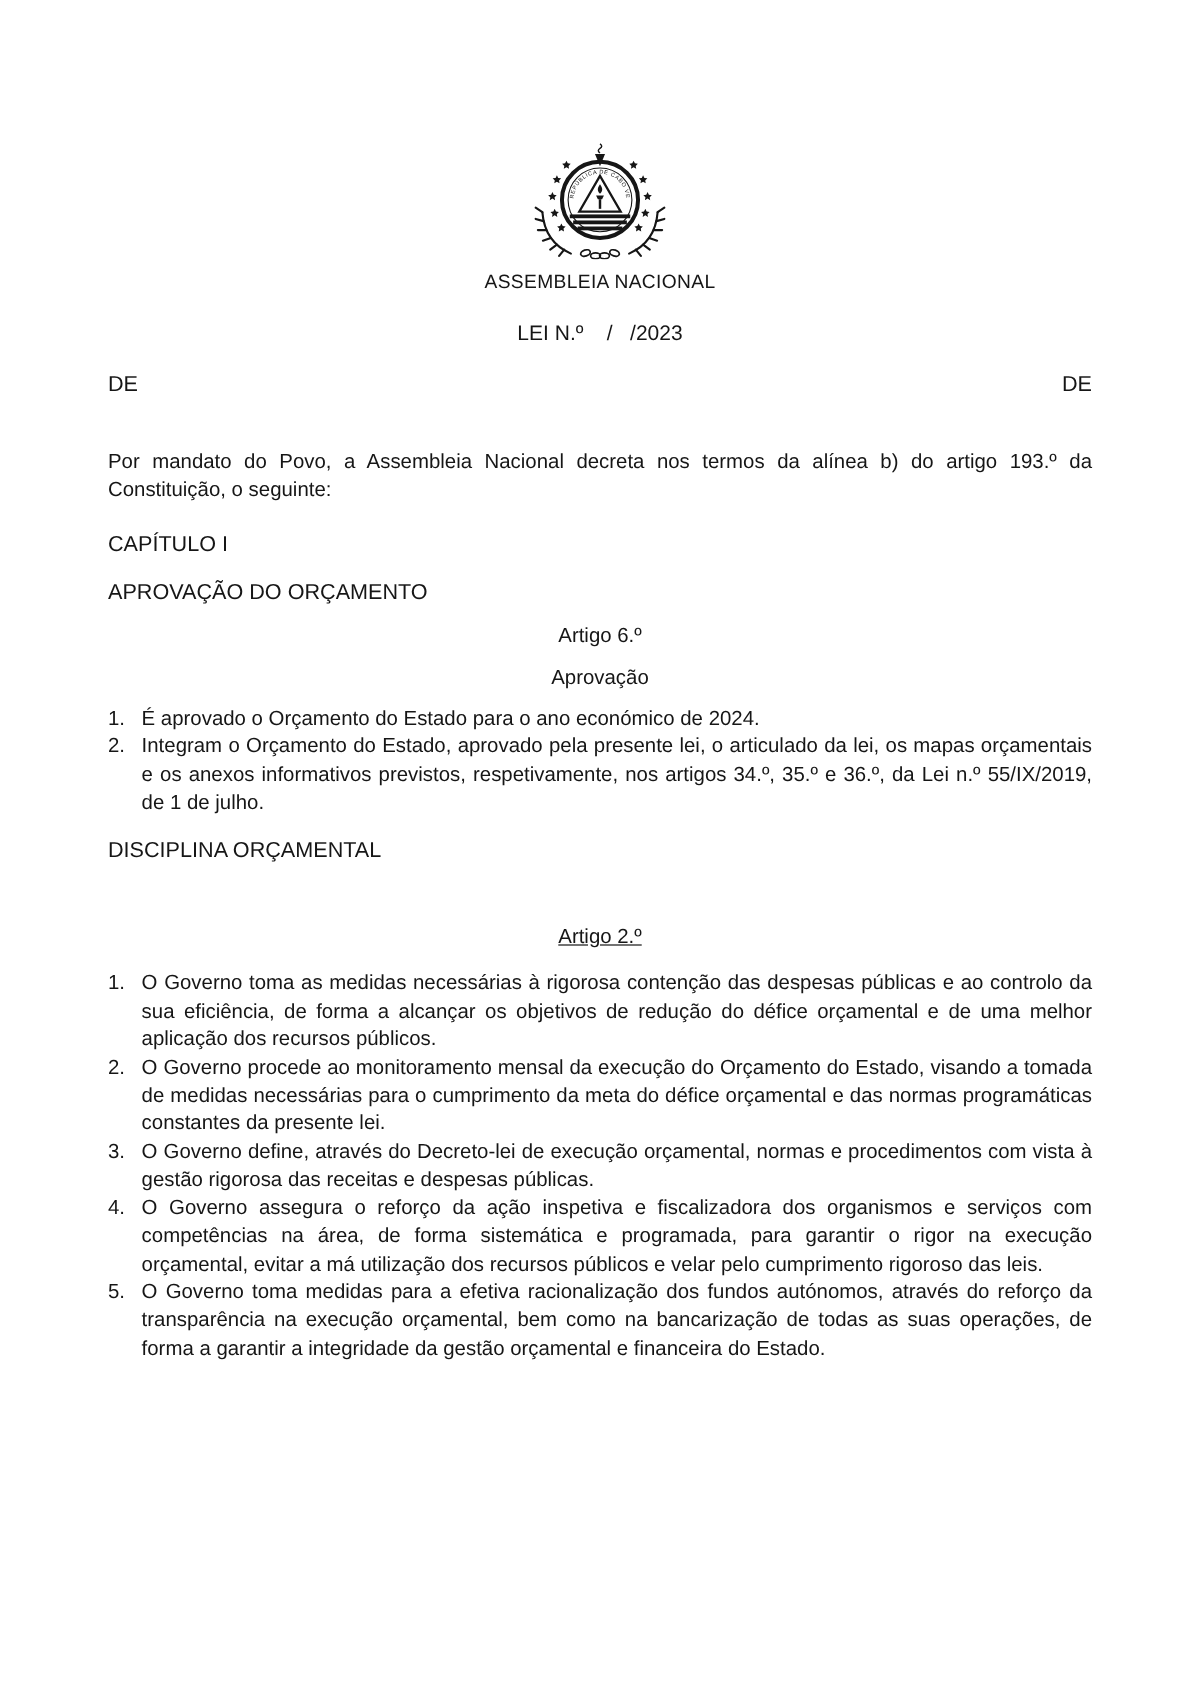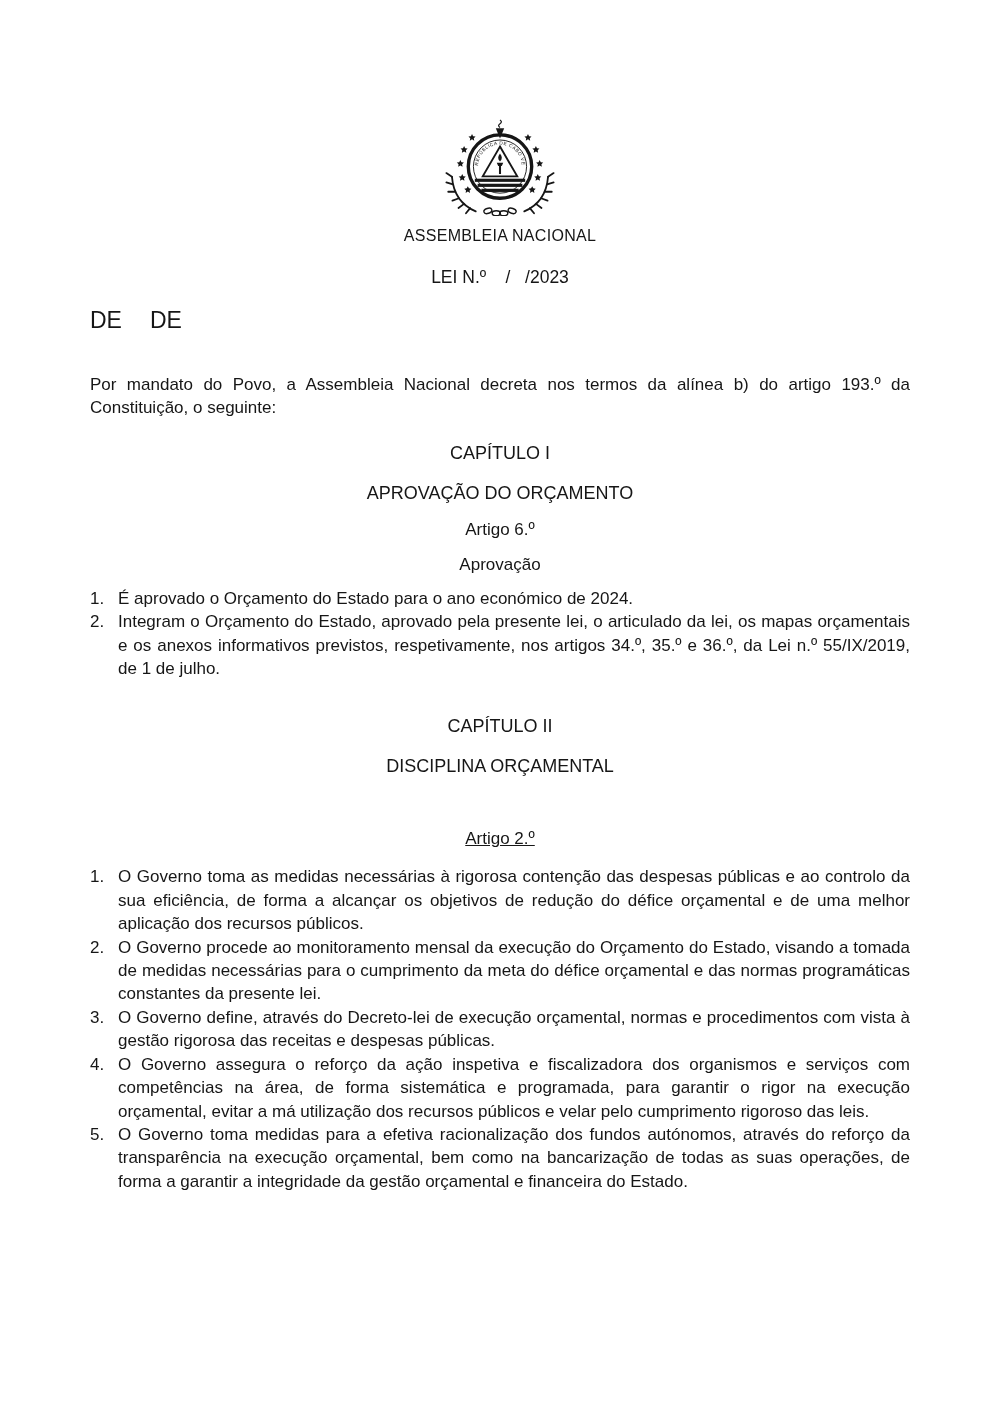--- a/index.html
+++ b/index.html
@@ -25,34 +25,33 @@
     letter-spacing: 0.3px;
   }
   .law-line {
     margin-top: 18px;
     font-size: 17.5px;
     line-height: 22px;
     white-space: pre;
   }
   .date-line {
     margin-top: 21px;
-    font-size: 23px;
+    font-size: 18px;
     line-height: 22px;
     display: flex;
-    justify-content: flex-start;
+    justify-content: space-between;
     gap: 28px;
   }
   .preamble {
     margin-top: 42px;
     font-size: 17px;
     line-height: 23.4px;
     text-align: justify;
   }
   .ch-title, .ch-sub {
-    text-align: center;
     font-size: 18px;
     font-weight: 400;
     line-height: 23px;
   }
   .ch-title { margin-top: 22px; }
   .chapter-2 .ch-title { margin-top: 35px; }
   .ch-sub { margin-top: 17px; }
   .art-num, .art-title {
     text-align: center;
     font-size: 17px;
@@ -174,21 +173,20 @@
         <span class="txt">É aprovado o Orçamento do Estado para o ano económico de 2024.</span>
       </li>
       <li class="law-item">
         <span class="num">2.</span>
         <span class="txt">Integram o Orçamento do Estado, aprovado pela presente lei, o articulado da lei, os mapas orçamentais e os anexos informativos previstos, respetivamente, nos artigos 34.º, 35.º e 36.º, da Lei n.º 55/IX/2019, de 1 de julho.</span>
       </li>
     </ol>
   </section>
 
   <section class="chapter chapter-2">
-    <h2 class="ch-title">CAPÍTULO II</h2>
     <h3 class="ch-sub">DISCIPLINA ORÇAMENTAL</h3>
     <h4 class="art-num">Artigo 2.º</h4>
     <ol class="law-list">
       <li class="law-item">
         <span class="num">1.</span>
         <span class="txt">O Governo toma as medidas necessárias à rigorosa contenção das despesas públicas e ao controlo da sua eficiência, de forma a alcançar os objetivos de redução do défice orçamental e de uma melhor aplicação dos recursos públicos.</span>
       </li>
       <li class="law-item">
         <span class="num">2.</span>
         <span class="txt">O Governo procede ao monitoramento mensal da execução do Orçamento do Estado, visando a tomada de medidas necessárias para o cumprimento da meta do défice orçamental e das normas programáticas constantes da presente lei.</span>

